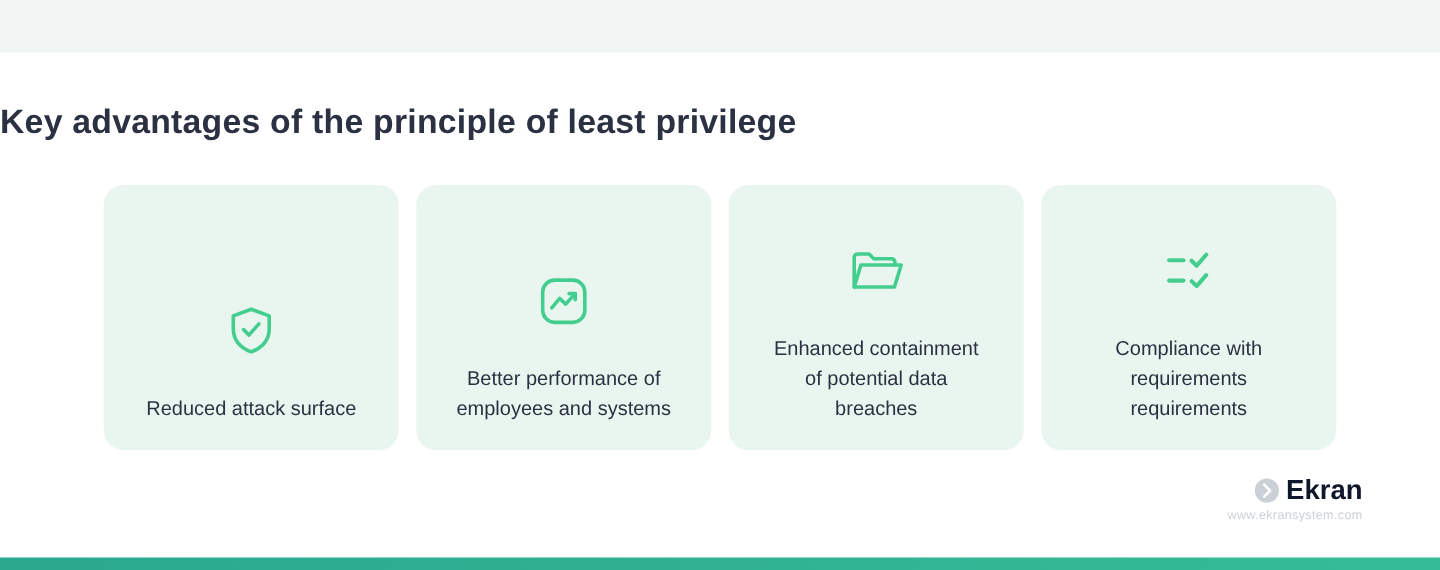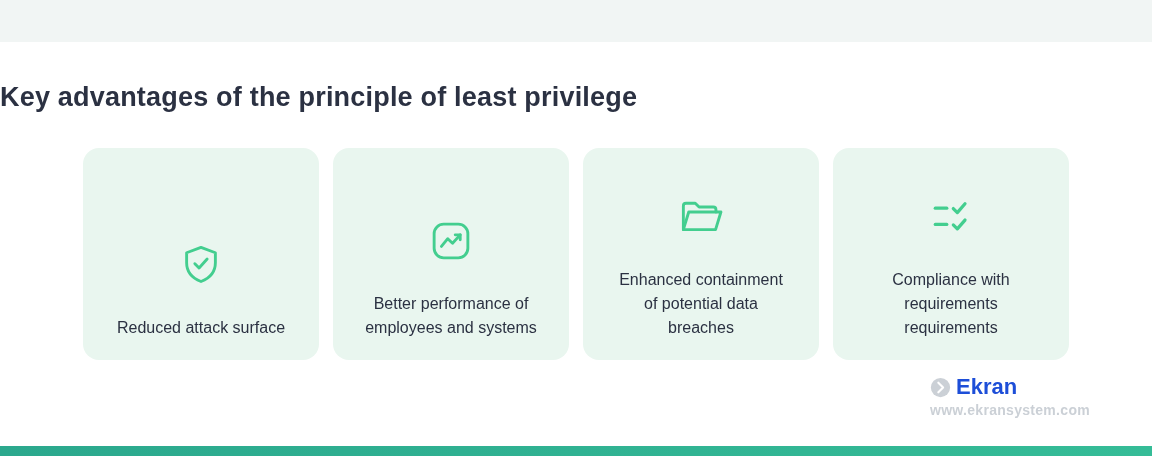--- a/index.html
+++ b/index.html
@@ -64,32 +64,31 @@
   }
   .footer {
     position: absolute;
     right: 62px;
     bottom: 38px;
     text-align: right;
   }
   .brand-row {
     display: flex;
     align-items: center;
-    justify-content: flex-start;
+    justify-content: flex-end;
     gap: 5px;
-    color: #1d4ed8;
+    color: #0f172a;
     font-size: 22px;
     font-weight: 700;
   }
   .website {
     margin-top: 2px;
-    font-size: 14px;
+    font-size: 10px;
     color: #cbd0d6;
     letter-spacing: 0.3px;
-    font-weight: bold;
   }
   .bottom-bar {
     position: absolute;
     left: 0; right: 0; bottom: 0;
     height: 10px;
     background: linear-gradient(90deg, #2ba88d, #35bc97);
   }
   svg { display: block; }
 </style>
 </head>

